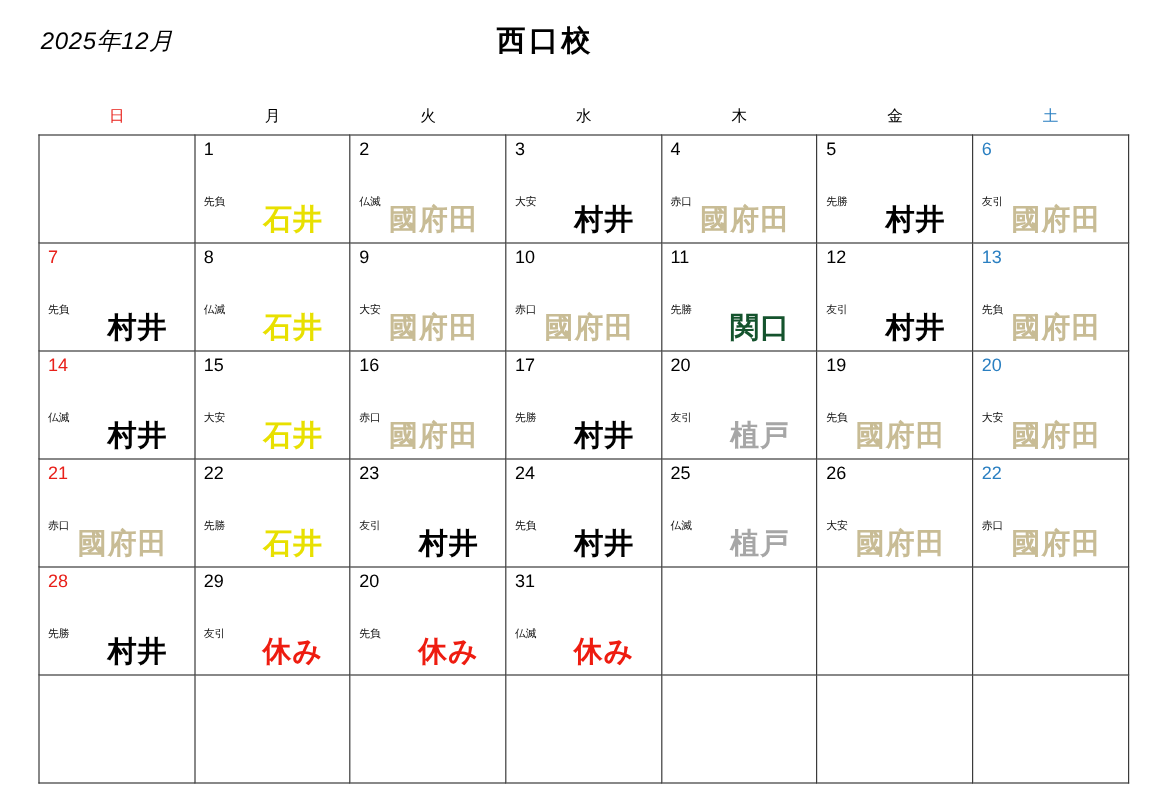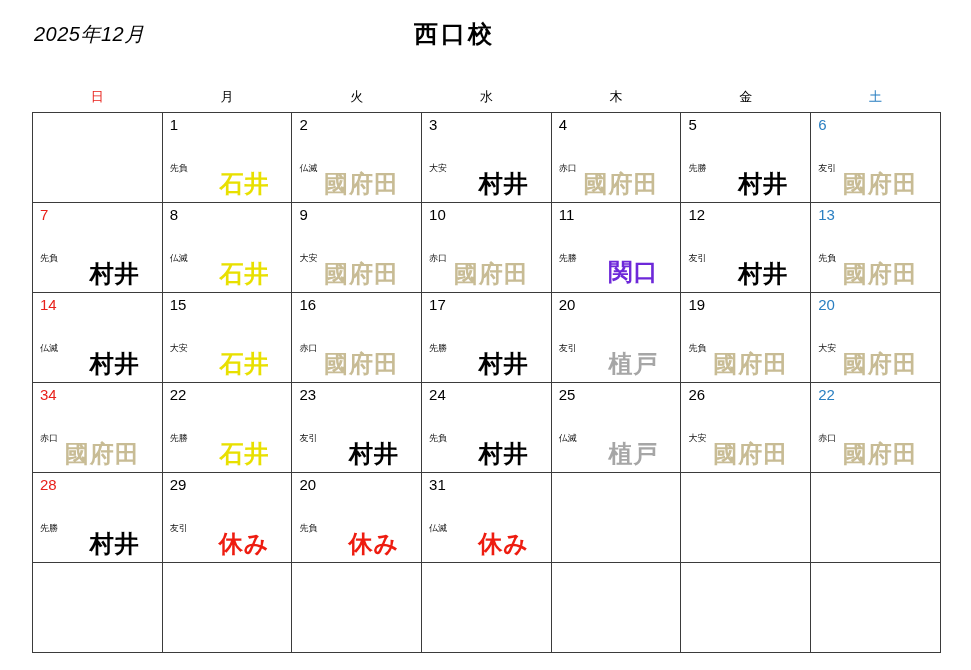--- a/index.html
+++ b/index.html
@@ -201,21 +201,21 @@
             <div class="entry" style="color: rgb(200, 188, 149);">國府田</div>
           </td>
           <td class="day">
             <div class="dnum wk">10</div>
             <div class="rokuyo">赤口</div>
             <div class="entry" style="color: rgb(200, 188, 149);">國府田</div>
           </td>
           <td class="day">
             <div class="dnum wk">11</div>
             <div class="rokuyo">先勝</div>
-            <div class="entry" style="color: #6d28d9; font-family: Liberation Mono, monospace;">関口</div>
+            <div class="entry" style="color: #14532d;">関口</div>
           </td>
           <td class="day">
             <div class="dnum wk">12</div>
             <div class="rokuyo">友引</div>
             <div class="entry" style="color: rgb(0, 0, 0);">村井</div>
           </td>
           <td class="day">
             <div class="dnum sat">13</div>
             <div class="rokuyo">先負</div>
             <div class="entry" style="color: rgb(200, 188, 149);">國府田</div>
@@ -253,21 +253,21 @@
             <div class="entry" style="color: rgb(200, 188, 149);">國府田</div>
           </td>
           <td class="day">
             <div class="dnum sat">20</div>
             <div class="rokuyo">大安</div>
             <div class="entry" style="color: rgb(200, 188, 149);">國府田</div>
           </td>
         </tr>
         <tr>
           <td class="day">
-            <div class="dnum sun">34</div>
+            <div class="dnum sun">21</div>
             <div class="rokuyo">赤口</div>
             <div class="entry" style="color: rgb(200, 188, 149);">國府田</div>
           </td>
           <td class="day">
             <div class="dnum wk">22</div>
             <div class="rokuyo">先勝</div>
             <div class="entry" style="color: rgb(232, 224, 0);">石井</div>
           </td>
           <td class="day">
             <div class="dnum wk">23</div>

